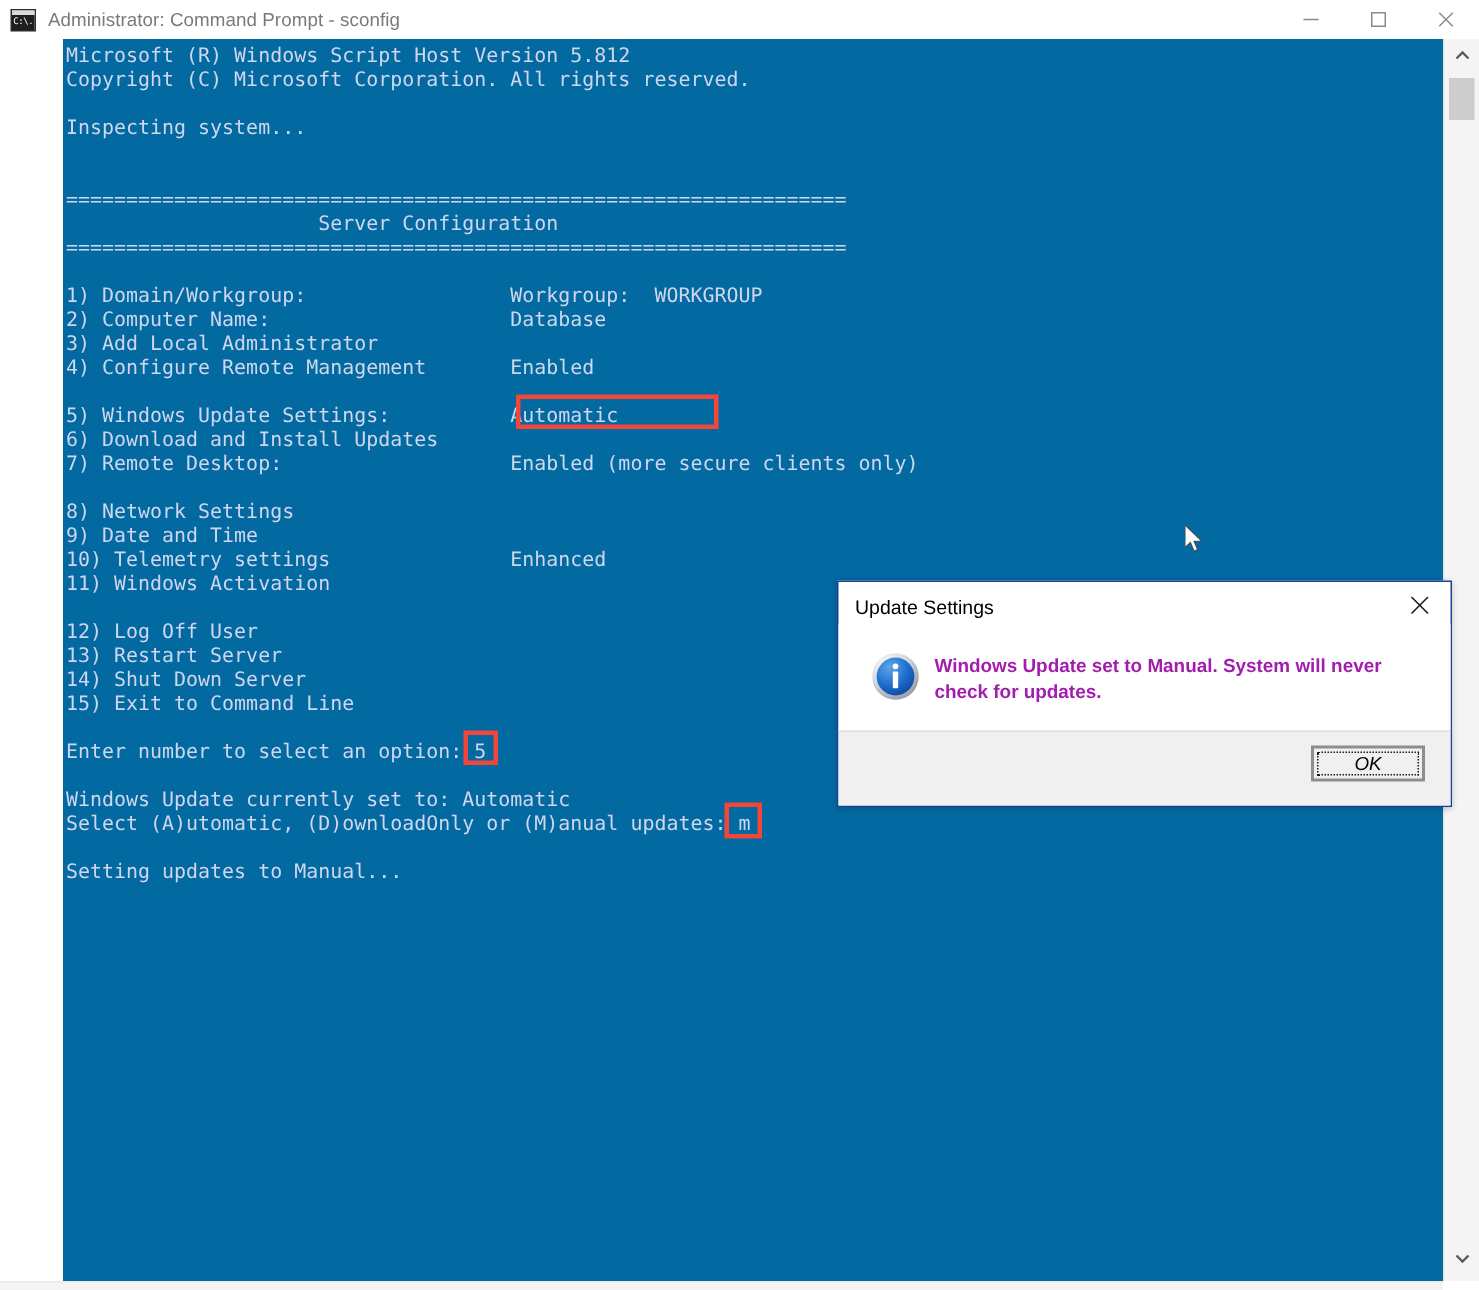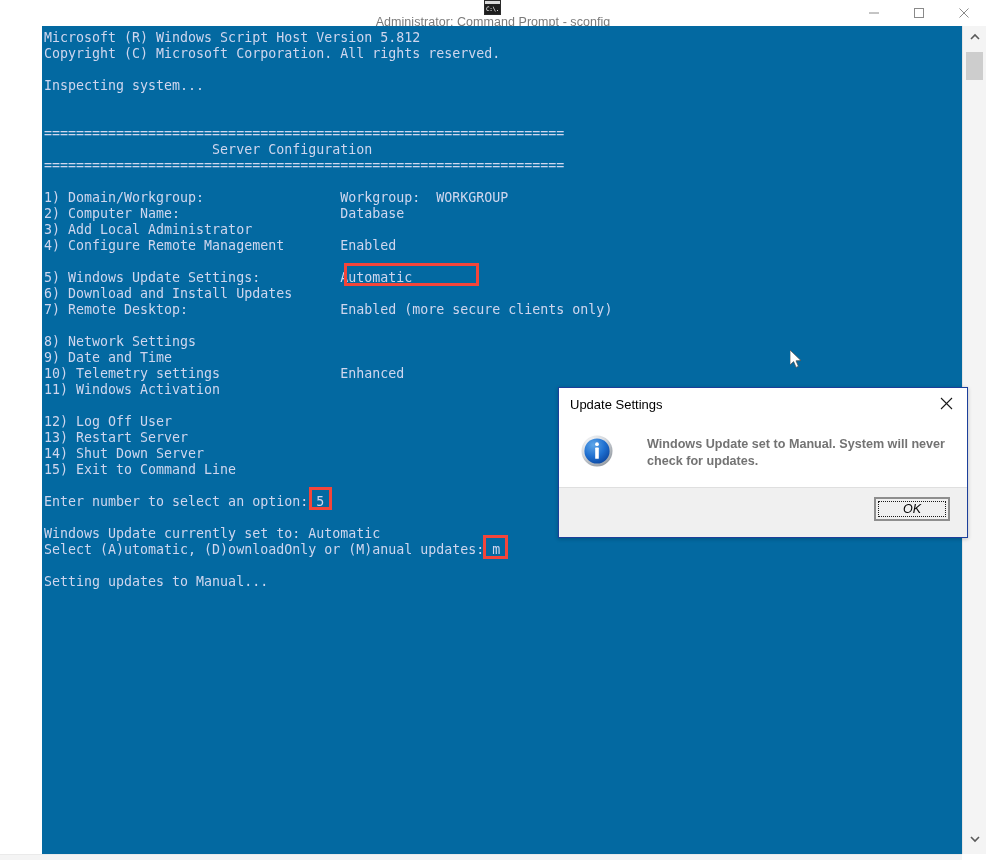--- a/index.html
+++ b/index.html
@@ -25,21 +25,20 @@
 
   
   .titlebar {
     position: absolute;
     left: 0; top: 0;
     width: 986px;
     height: 26px;
     background: #ffffff;
     display: flex;
     align-items: center;
-    flex-direction: column;
   }
   .tb-icon {
     width: 17px;
     height: 15px;
     margin-left: 7px;
     margin-right: 8px;
     background: #ffffff;
     border: 1px solid #2b2b2b;
     box-sizing: border-box;
     position: relative;
@@ -207,23 +206,22 @@
     width: 32px;
     height: 32px;
   }
   .dlg-msg {
     position: absolute;
     left: 64px;
     top: 20px;
     width: 325px;
     font-size: 12.6px;
     font-weight: bold;
-    color: #737373;
+    color: #a21caf;
     line-height: 17px;
-    margin-left: 24px;
   }
   .dlg-footer {
     position: absolute;
     left: 0; bottom: 0;
     width: 408px;
     height: 50px;
     background: #f0f0f0;
     border-top: 1px solid #dfdfdf;
     box-sizing: border-box;
   }

